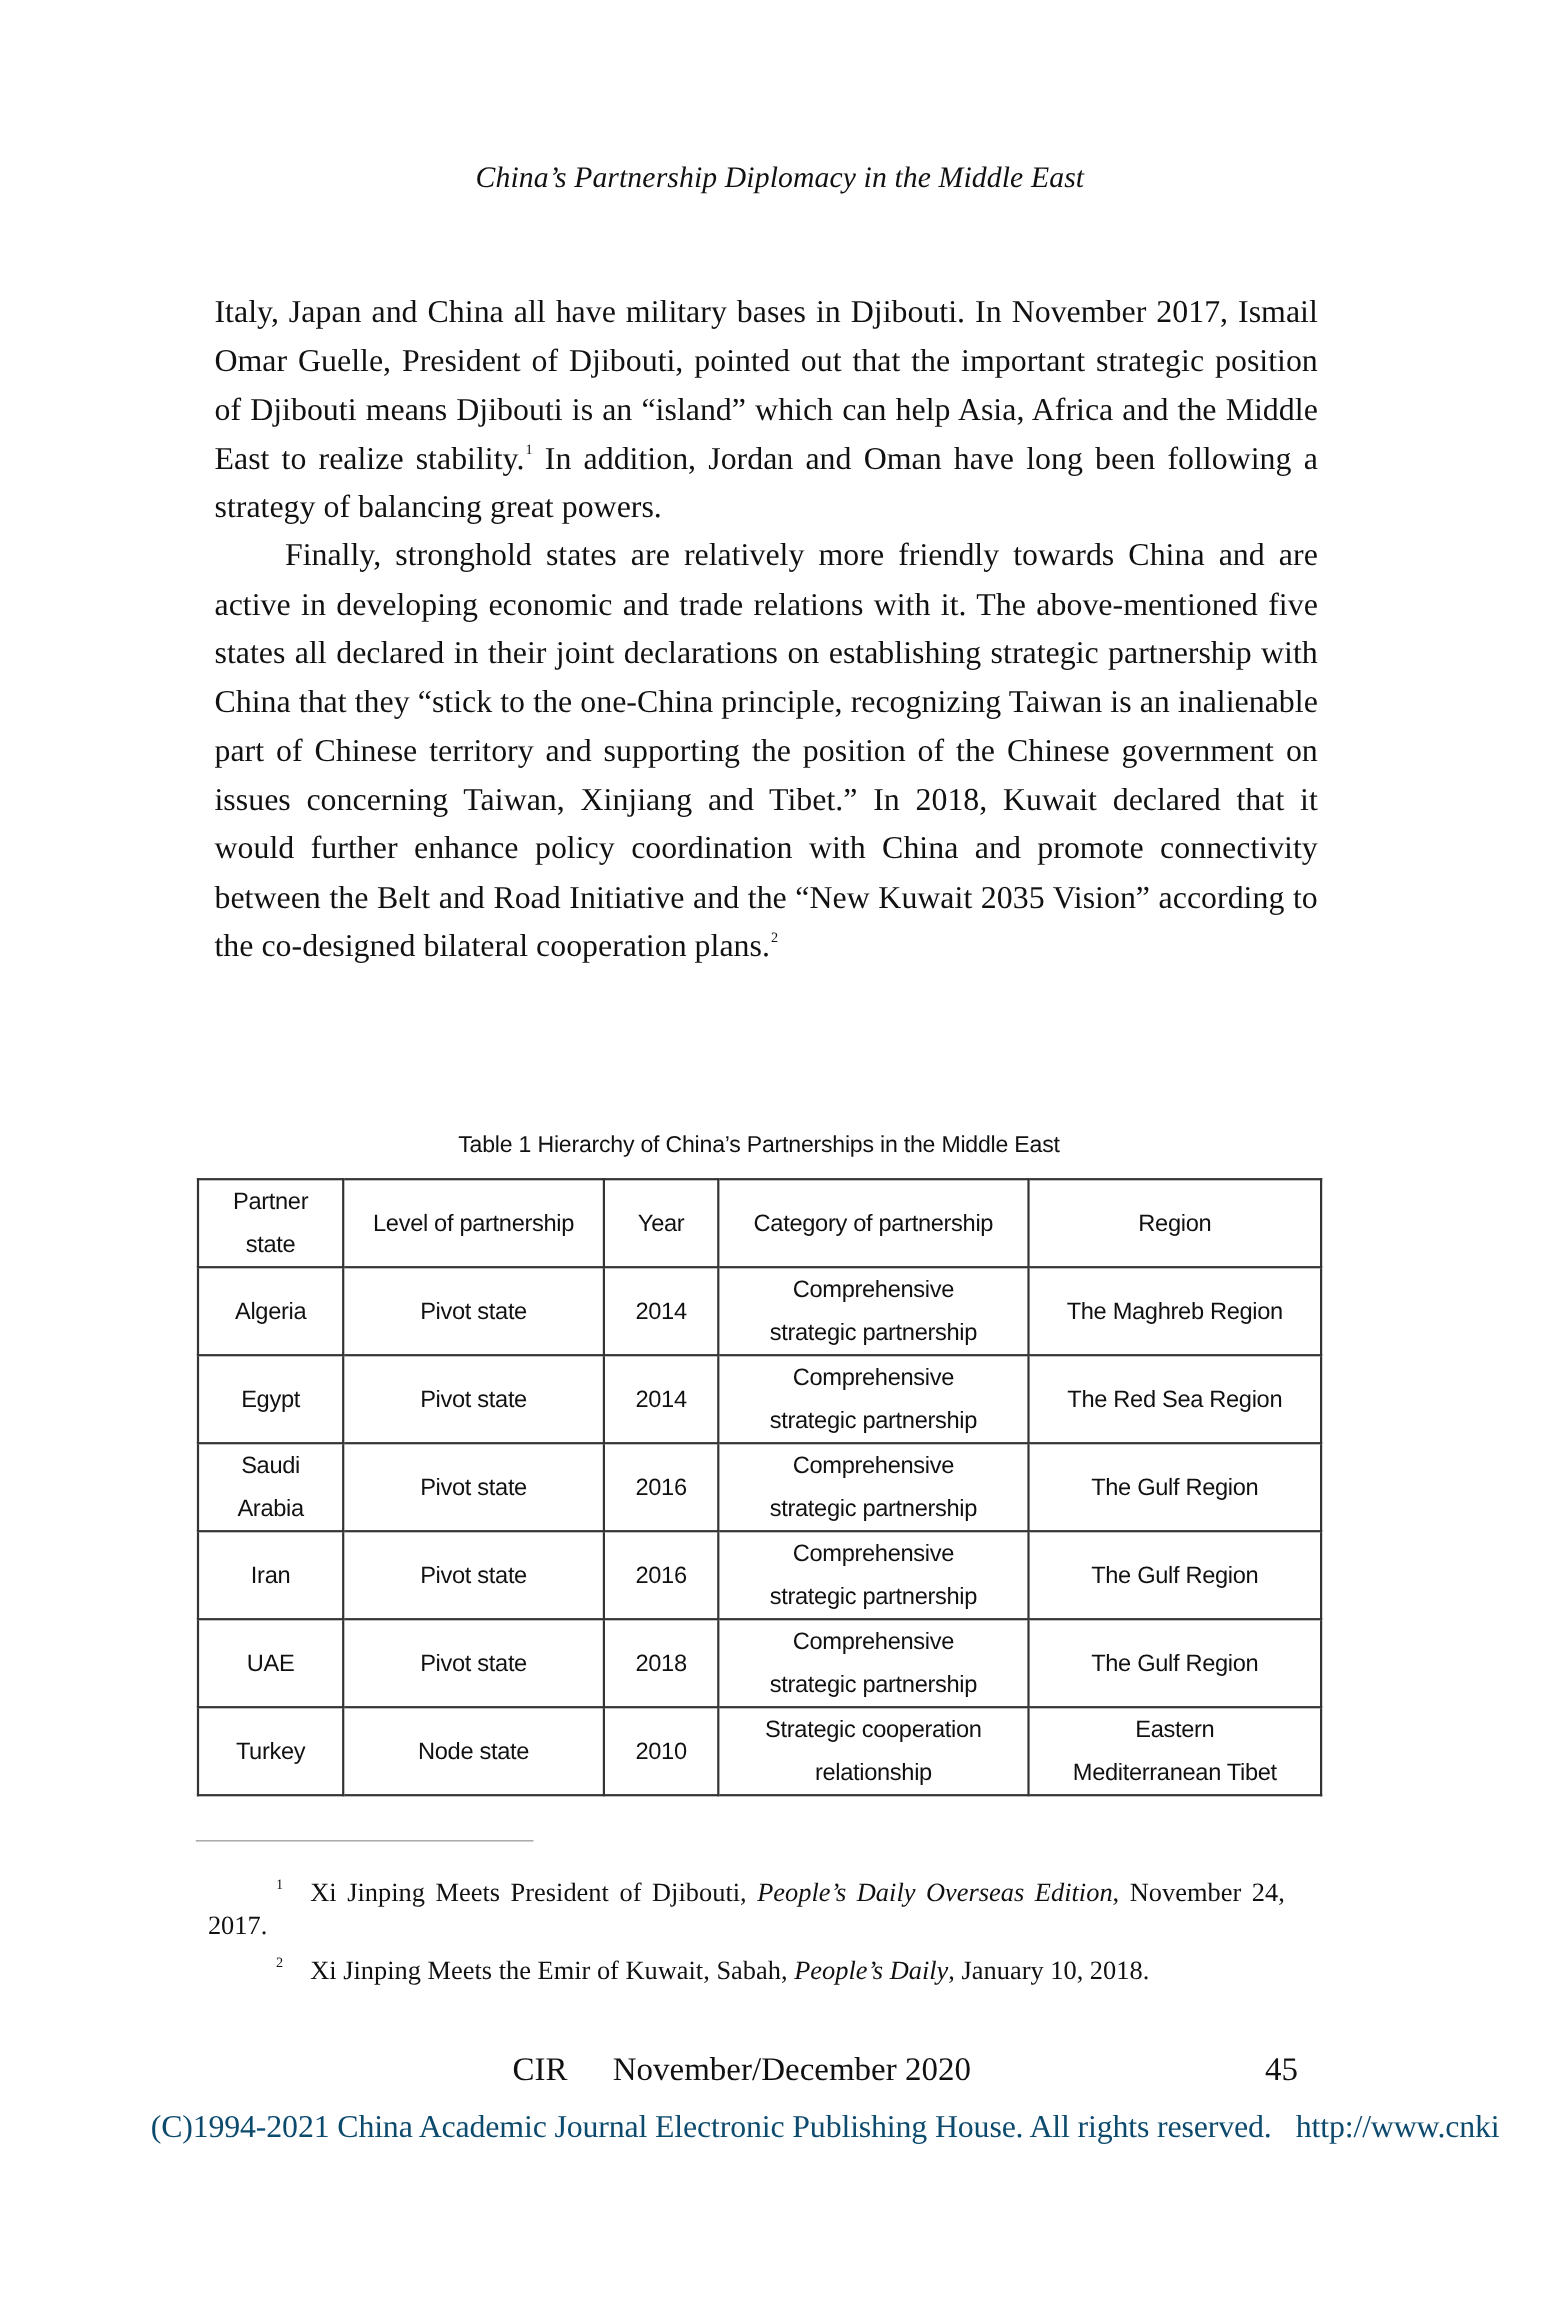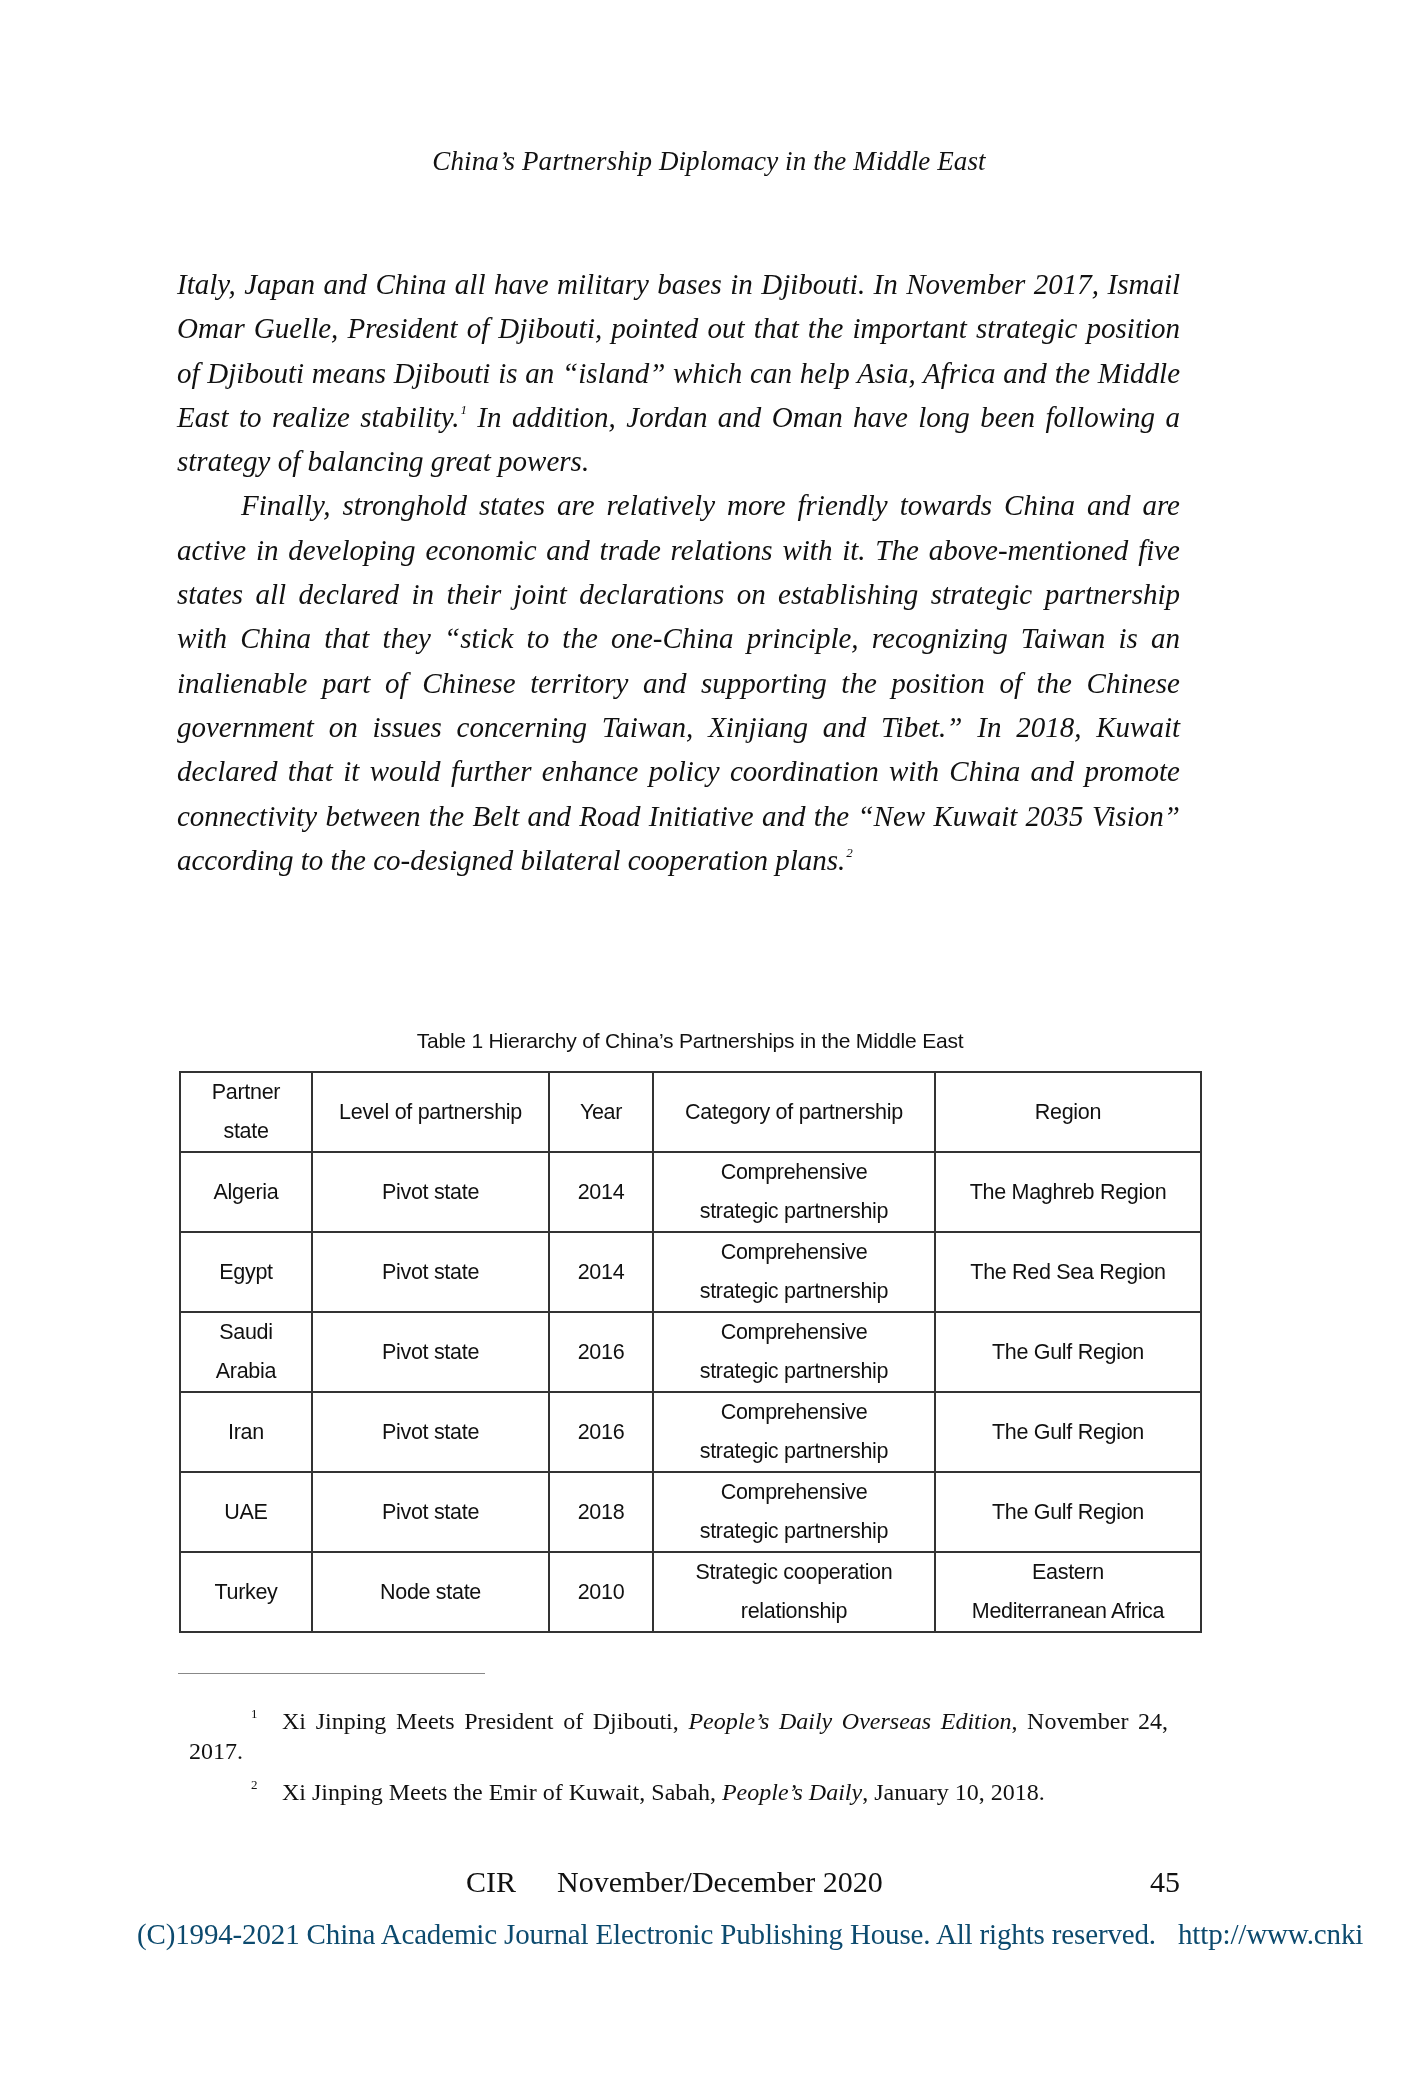--- a/index.html
+++ b/index.html
@@ -21,27 +21,26 @@
       width: 1418px;
       top: 143px;
       text-align: center;
       font-style: italic;
       font-size: 27px;
       line-height: 36px;
       letter-spacing: 0.1px;
     }
     .body-text {
       position: absolute;
-      left: 177px;
+      left: 195px;
       width: 1003px;
       top: 262px;
       font-size: 29px;
       line-height: 44.3px;
       text-align: justify;
-      font-style: italic;
     }
     .body-text p {
       margin: 0;
     }
     .body-text p.indent {
       text-indent: 64px;
     }
     sup.fn {
       font-size: 13px;
       vertical-align: 13px;
@@ -267,21 +266,21 @@
           <span class="cell-line">Turkey</span>
         </td>
       <td>Node state</td>
       <td>2010</td>
       <td>
         <span class="cell-line">Strategic cooperation</span>
         <span class="cell-line">relationship</span>
       </td>
       <td>
         <span class="cell-line">Eastern</span>
-        <span class="cell-line">Mediterranean Africa</span>
+        <span class="cell-line">Mediterranean Tibet</span>
       </td>
     </tr>
   </tbody>
 </table>
 
 <div class="fn-rule"></div>
 
 <div class="footnotes">
   <p><span class="fn-mark">1</span><span>Xi Jinping Meets President of Djibouti, </span><i>People’s Daily Overseas Edition</i><span>, November 24, 2017.</span></p>
   <p><span class="fn-mark">2</span><span>Xi Jinping Meets the Emir of Kuwait, Sabah, </span><i>People’s Daily</i><span>, January 10, 2018.</span></p>

